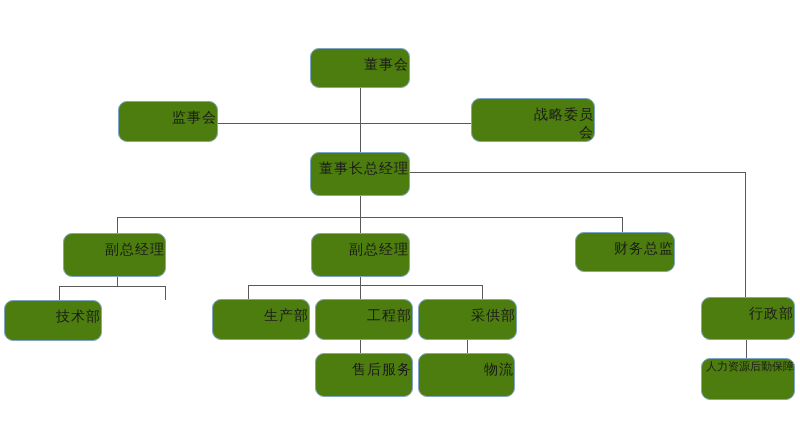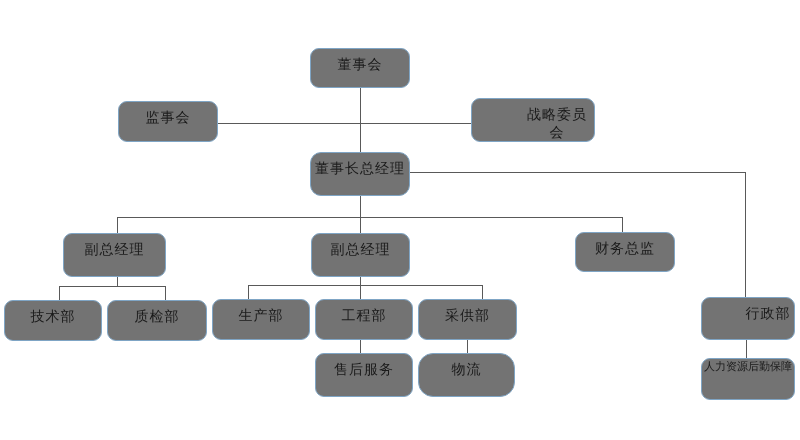--- a/index.html
+++ b/index.html
@@ -2,42 +2,42 @@
 <html><head>
 <meta charset="utf-8">
 <style>
   html,body{margin:0;padding:0;background:#ffffff;}
   #canvas{
     position:relative;width:800px;height:440px;background:#ffffff;overflow:hidden;
     font-family:"Liberation Sans","DejaVu Sans",sans-serif;
   }
   .box{
     position:absolute;box-sizing:border-box;
-    border:1.5px solid #7fa5c5;border-radius:9px;background:#737373;
-    text-align:center;padding-top:7px;
+    border:1.5px solid #7fa5c5;border-radius:9px;background:#4d7c0f;
+    text-align:right;padding-top:7px;
     font-size:14px;color:#1a1a1a;letter-spacing:1px;
   }
   .box.small{font-size:11px;padding-top:0;letter-spacing:0;}
   .line{position:absolute;background:#595959;}
   
   .n-board{left:310px;top:48px;width:100px;height:40px;}
   .n-supervisory{left:118px;top:101px;width:100px;height:41px;}
   .n-strategy{left:471px;top:98px;width:124px;height:44px;padding-left:48px;}
-  .n-chairman{left:310px;top:152px;width:100px;height:44px;border-radius:11px;}
+  .n-chairman{left:310px;top:152px;width:100px;height:44px;}
   .n-deputy1{left:63px;top:233px;width:103px;height:44px;}
   .n-deputy2{left:311px;top:233px;width:99px;height:44px;}
   .n-finance{left:575px;top:232px;width:100px;height:40px;}
   .n-tech{left:4px;top:300px;width:98px;height:41px;}
   .n-qc{left:107px;top:300px;width:100px;height:41px;}
   .n-production{left:212px;top:299px;width:98px;height:41px;}
   .n-engineering{left:315px;top:299px;width:98px;height:41px;}
   .n-procurement{left:418px;top:299px;width:99px;height:41px;}
   .n-admin{left:701px;top:297px;width:94px;height:43px;padding-left:40px;}
   .n-aftersales{left:315px;top:353px;width:98px;height:44px;}
-  .n-logistics{left:418px;top:353px;width:97px;height:44px;border-radius:15px;}
+  .n-logistics{left:418px;top:353px;width:97px;height:44px;}
   .n-hr{left:701px;top:358px;width:94px;height:42px;}
 </style>
 </head>
 <body>
 
 <div id="canvas">
 
   <div class="line" style="left:360px;top:88px;width:1px;height:64px;"></div>
   <div class="line" style="left:218px;top:123px;width:253px;height:1px;"></div>
   <div class="line" style="left:410px;top:172px;width:336px;height:1px;"></div>
@@ -61,21 +61,20 @@
   <div class="line" style="left:746px;top:340px;width:1px;height:18px;"></div>
 
   <div class="box n-board">董事会</div>
   <div class="box n-supervisory">监事会</div>
   <div class="box n-strategy">战略委员会</div>
   <div class="box n-chairman">董事长总经理</div>
   <div class="box n-deputy1">副总经理</div>
   <div class="box n-deputy2">副总经理</div>
   <div class="box n-finance">财务总监</div>
   <div class="box n-tech">技术部</div>
-  <div class="box n-qc">质检部</div>
   <div class="box n-engineering">工程部</div>
   <div class="box n-production">生产部</div>
   <div class="box n-procurement">采供部</div>
   <div class="box n-admin">行政部</div>
   <div class="box n-aftersales">售后服务</div>
   <div class="box n-logistics">物流</div>
   <div class="box n-hr small">人力资源后勤保障</div>
 
 </div>
 

